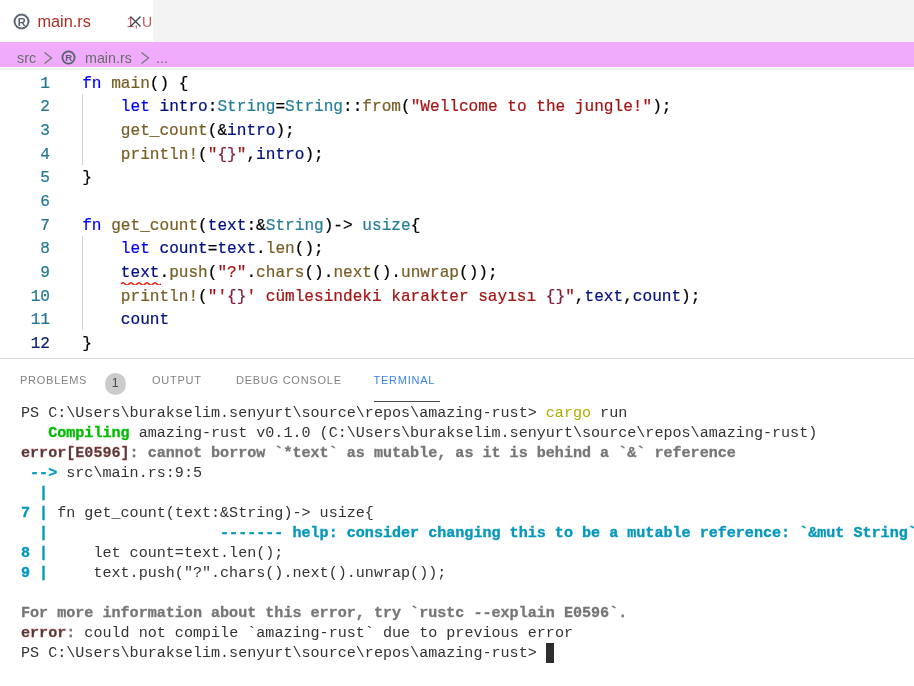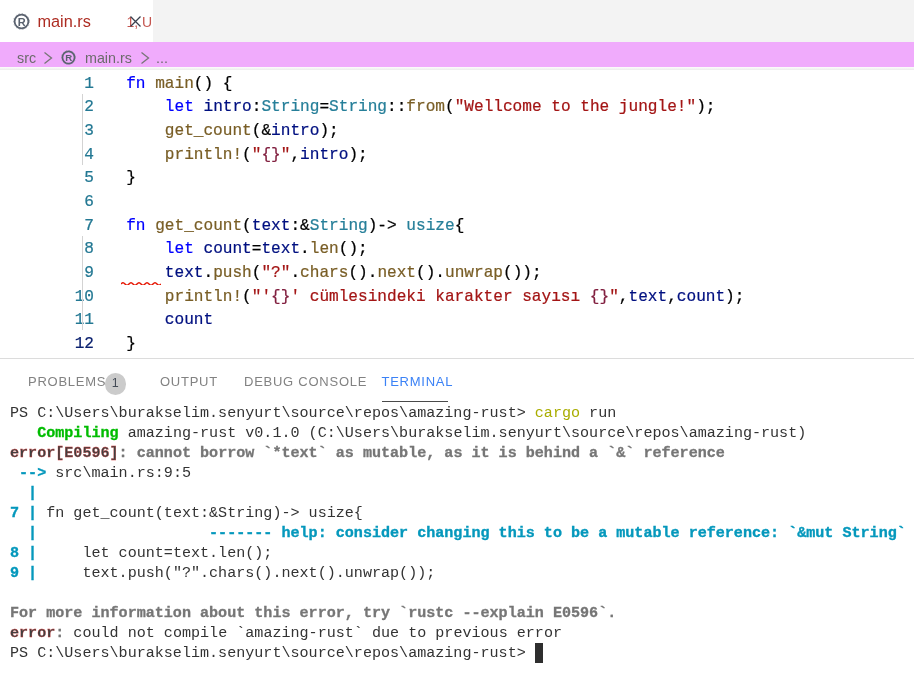--- a/index.html
+++ b/index.html
@@ -10,40 +10,40 @@
 .tabicon { position:absolute; left:13px; top:13px; }
 .tabname { position:absolute; left:37.5px; top:12px; font-size:16.3px; color:#ad2c22; }
 .tabdec { position:absolute; left:93.5px; top:14px; font-size:14px; color:#c4554f;margin-left:33px; }
 .tabx { position:absolute; left:128.5px; top:14.5px; }
 .crumbs { position:absolute; top:42px; left:0; width:914px; height:28px; background:#f0abfc; font-size:14.3px; color:#6b6b6b; }
 .crumbs .item { position:absolute; top:7.5px; }
 .editshadow { position:absolute; top:67px; left:0; width:914px; height:3px;
   background:linear-gradient(#fdfdfd,#ececec); }
 .editor { position:absolute; top:70px; left:0; width:914px; height:288px; background:#fff;
   font-family:"Liberation Mono", monospace; font-size:16.1px; padding-top:2.7px; }
-.row { height:23.68px; line-height:23.68px; white-space:pre;padding-left:44px; -webkit-text-stroke:0.22px; }
+.row { height:23.68px; line-height:23.68px; white-space:pre; -webkit-text-stroke:0.22px; }
 .ln { display:inline-block; width:50px; text-align:right; color:#237893; }
 .ln.act { color:#0b216f; }
 .code { padding-left:32.2px; display:inline-block; color:#000; }
 .k { color:#0000ff; }
 .f { color:#795E26; }
 .v { color:#001080; }
 .t { color:#267f99; }
 .s { color:#a31515; }
 .m { color:#811f3f; }
 .guide { position:absolute; left:82px; width:1px; background:#d3d3d3; }
 .pborder { position:absolute; top:358px; left:0; width:914px; height:1px; background:#dcdcdc; }
-.ptitle { position:absolute; top:359px; left:8px; width:850px; height:43px; background:#fff;
-  font-size:13px; letter-spacing:0.75px; color:#828282; }
+.ptitle { position:absolute; top:359px; left:0; width:850px; height:43px; background:#fff;
+  font-size:11px; letter-spacing:0.75px; color:#828282; }
 .ptitle .pt { position:absolute; top:14.6px; }
 .badge { position:absolute; left:104.5px; top:373px; width:21.5px; height:21.5px; border-radius:50%;
   background:#cbcbcb; color:#454c57; font-size:12.5px; text-align:center; line-height:21.5px; letter-spacing:0; }
 .term { position:absolute; top:402px; left:0; width:914px; height:284px; background:#fff; padding-top:1.2px;
   font-family:"Liberation Mono", monospace; font-size:15.08px; color:#333; }
-.tl { height:20px; line-height:20px; white-space:pre; padding-left:10px; }
+.tl { height:20px; line-height:20px; white-space:pre; padding-left:21px; }
 .cy { color:#0598bc; font-weight:bold; -webkit-text-stroke:0.35px #0598bc; }
 .rd { color:#404040; font-weight:bold; -webkit-text-stroke:0.3px #cd3131; }
 .gn { color:#00bc00; font-weight:bold; -webkit-text-stroke:0.3px #00bc00; }
 .yl { color:#a9ad00; }
 .gr { color:#767676; font-weight:bold; -webkit-text-stroke:0.3px #767676; }
 .cursor { display:inline-block; width:8.5px; height:19.5px; background:#2e2e2e; vertical-align:-5.3px; }
 </style>
 </head>
 <body>
 <div class="tabs">

